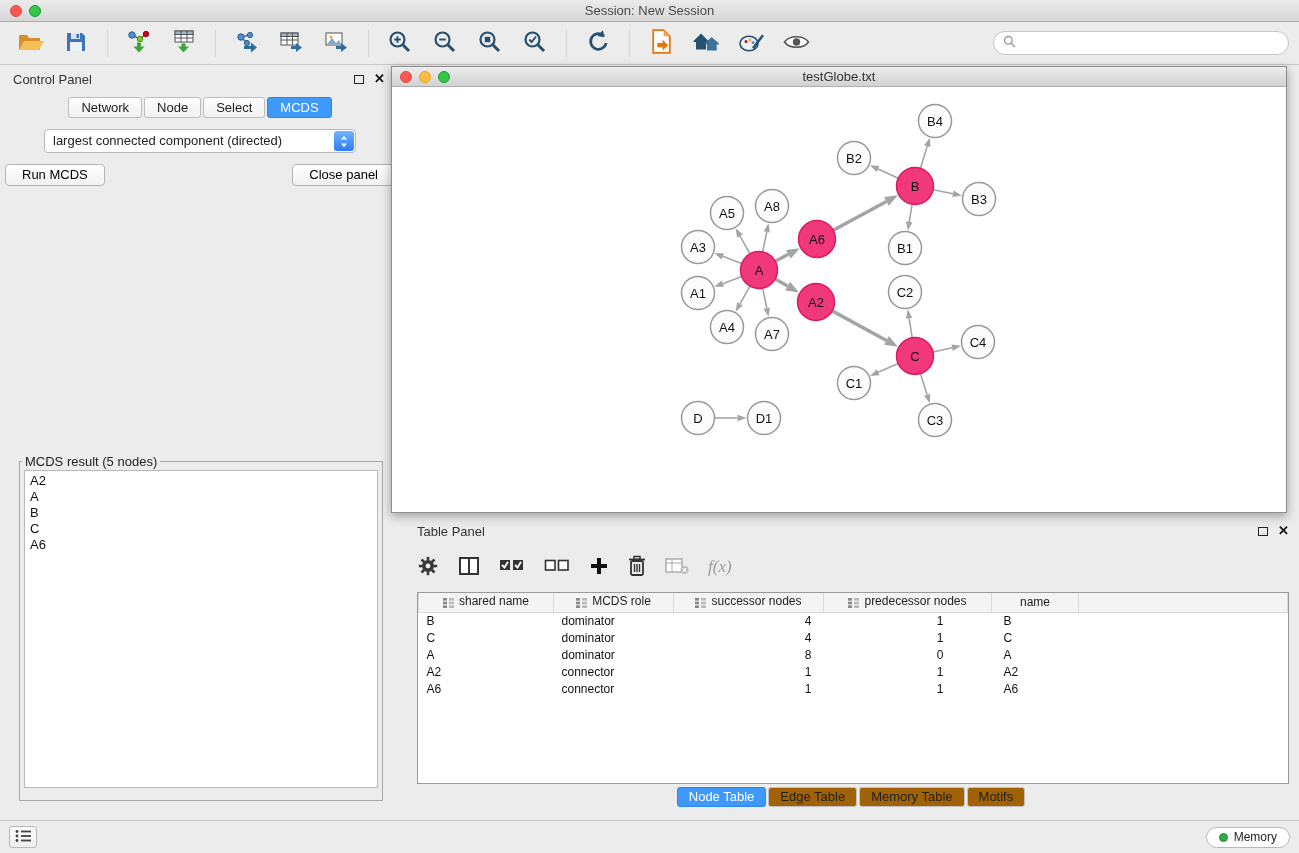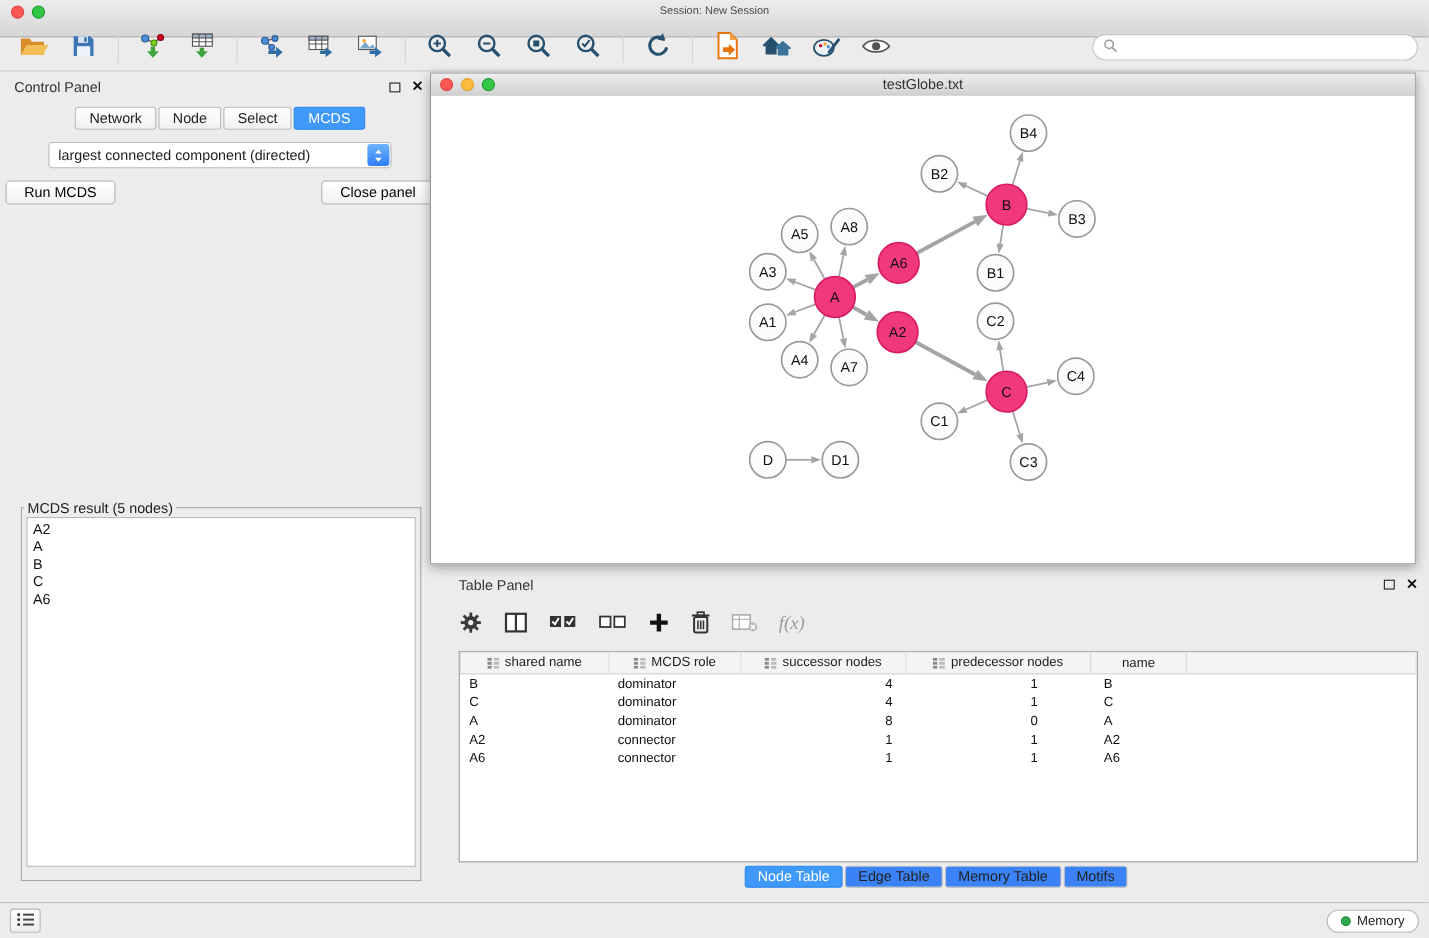--- a/index.html
+++ b/index.html
@@ -1,22 +1,22 @@
 <!DOCTYPE html>
 <html><head>
 <meta charset="utf-8">
 <style>
   * { margin:0; padding:0; box-sizing:border-box; }
   html,body { width:1299px; height:853px; }
   body { font-family:"Liberation Sans",sans-serif; background:#ECECEC; position:relative; overflow:hidden; font-size:13px; color:#222; }
 
   
-  .titlebar { position:absolute; top:0; left:0; right:0; height:34px;
+  .titlebar { position:absolute; top:0; left:0; right:0; height:22px;
     background:linear-gradient(#ECECEC,#D6D6D6); border-bottom:1px solid #ABABAB;
-    text-align:center; line-height:22px; font-size:10px; color:#4a4a4a; }
+    text-align:center; line-height:22px; font-size:13px; color:#4a4a4a; }
   .traffic { position:absolute; left:10px; top:5px; display:flex; gap:7px; }
   .light { width:12px; height:12px; border-radius:50%; }
   .light.red { background:#FC5753; border:1px solid #DF4744; }
   .light.yellow { background:#FDBC40; border:1px solid #DEA123; }
   .light.green { background:#33C748; border:1px solid #1F9A31; }
 
   
   .toolbar { position:absolute; top:22px; left:0; right:0; height:43px;
     border-bottom:1px solid #C9C9C9; display:flex; align-items:center; padding:0 10px; gap:3px; }
   .tbtn { width:42px; height:36px; display:flex; align-items:center; justify-content:center;
@@ -67,21 +67,21 @@
     border:1px solid #9A9A9A; background:#fff; overflow:hidden; }
   #node-table { border-collapse:collapse; table-layout:fixed; width:100%; font-size:12px; }
   #node-table th { background:#F4F4F4; border:1px solid #DADADA; border-top:none; height:19px;
     font-weight:normal; color:#222; }
   #node-table th .hwrap { display:inline-flex; align-items:flex-end; gap:5px; }
   #node-table td { height:17px; padding:0 8px; white-space:nowrap; overflow:hidden; color:#111; }
   #node-table td.c2 { text-align:right; padding-right:12px; }
   #node-table td.c3 { text-align:right; padding-right:48px; }
   #node-table td.c4 { padding-left:12px; }
   .tp-tabs { position:absolute; bottom:8px; left:0; right:0; display:flex; justify-content:center; gap:2px; }
-  .btab { height:20px; line-height:18px; padding:0 11px; border:1px solid #C2C2C2; background:#3b82f6;
+  .btab { height:20px; line-height:18px; padding:0 11px; border:1px solid #C2C2C2; background:#a16207;
     border-radius:3px; font-size:13px; color:#222; }
   .btab.active { background:#3E99FB; border-color:#2E86EC; color:#fff; }
 
   
   #status-bar { position:absolute; left:0; right:0; bottom:0; height:33px; border-top:1px solid #C4C4C4;
     display:flex; align-items:center; justify-content:space-between; padding:0 9px; background:#ECECEC; }
   .sb-left-btn { width:28px; height:22px; border:1px solid #B8B8B8; border-radius:3px;
     background:linear-gradient(#FCFCFC,#EFEFEF); display:flex; align-items:center; justify-content:center; }
   .memory-btn { height:21px; border:1px solid #B8B8B8; border-radius:11px; background:#fff;
     display:flex; align-items:center; gap:6px; padding:0 12px; font-size:12px; color:#222; }

